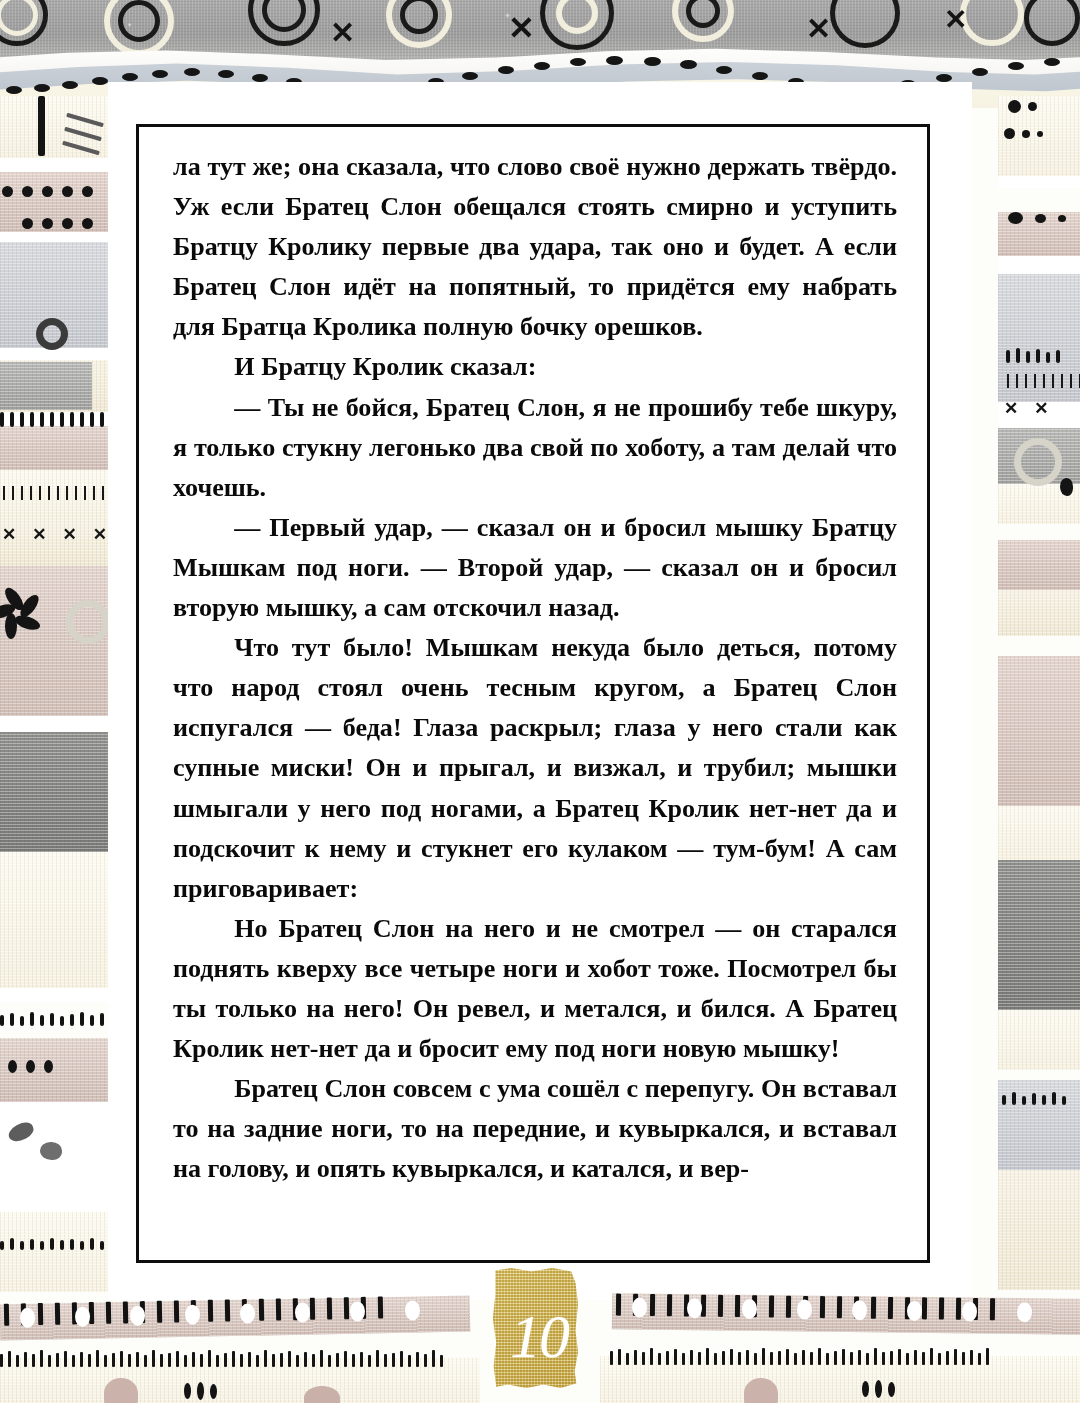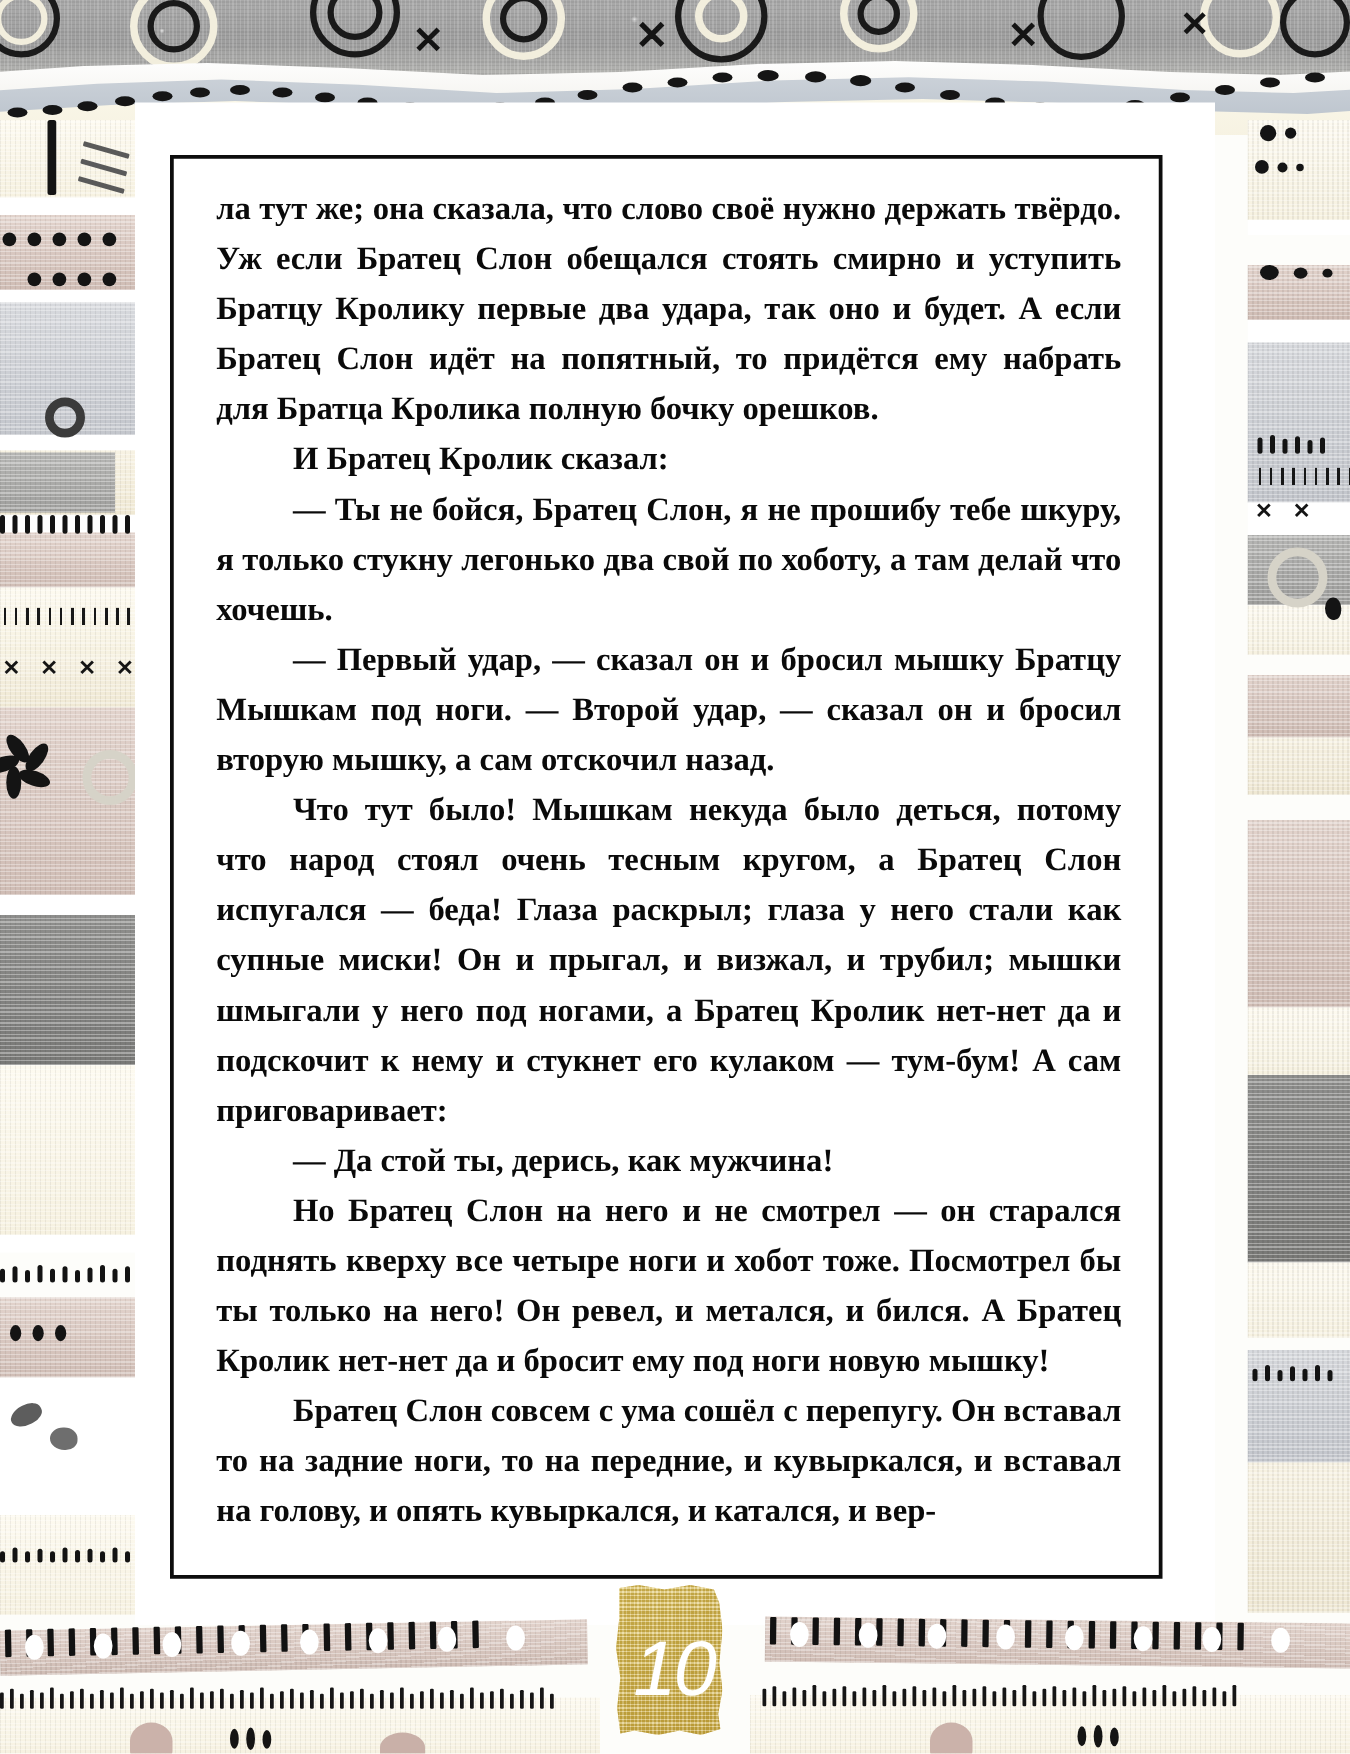--- a/index.html
+++ b/index.html
@@ -179,21 +179,21 @@
       repeating-linear-gradient(0deg, rgba(255,255,255,.30) 0 1px, rgba(140,110,20,.22) 1px 3px),
       repeating-linear-gradient(90deg, rgba(255,255,255,.28) 0 1px, rgba(150,120,25,.18) 1px 3px),
       linear-gradient(150deg, #e2c765 0%, #d8bb55 45%, #cfae46 100%);
     clip-path: polygon(
       4% 2%, 22% 0%, 46% 3%, 70% 0%, 92% 3%, 97% 12%, 100% 30%,
       97% 52%, 100% 70%, 96% 86%, 98% 96%, 80% 100%, 60% 97%,
       40% 100%, 18% 97%, 5% 99%, 2% 82%, 5% 62%, 1% 42%, 4% 22%);
     display: flex; align-items: center; justify-content: center;
   }
   #page-number {
-    font-family: Liberation Sans, sans-serif;
+    font-family: Liberation Serif, serif;
     font-size: 62px;
     font-style: italic;
     color: #ffffff;
     line-height: 1;
     letter-spacing: -2px;
     transform: translate(4px, -2px);
     text-shadow: 0 0 2px rgba(255,255,255,.35);
     margin-top: 20px;
   }
 </style>
@@ -425,25 +425,24 @@
         <i style="height:13px"></i>
         <i style="height:9px"></i>
     </div>
   </div>
 
   <div id="page-white"></div>
 
   <div id="text-frame">
     <div id="text-body">
       <p class="cont">ла тут же; она сказала, что слово своё нужно держать твёрдо. Уж если Братец Слон обещался стоять смирно и уступить Братцу Кролику первые два удара, так оно и будет. А если Братец Слон идёт на попятный, то придётся ему набрать для Братца Кролика полную бочку орешков.</p>
-      <p class="indent">И Братец Кролик сказал:</p>
+      <p class="indent">И Братцу Кролик сказал:</p>
       <p class="indent">— Ты не бойся, Братец Слон, я не прошибу тебе шкуру, я только стукну легонько два свой по хоботу, а там делай что хочешь.</p>
       <p class="indent">— Первый удар, — сказал он и бросил мышку Братцу Мышкам под ноги. — Второй удар, — сказал он и бросил вторую мышку, а сам отскочил назад.</p>
       <p class="indent">Что тут было! Мышкам некуда было деться, потому что народ стоял очень тесным кругом, а Братец Слон испугался — беда! Глаза раскрыл; глаза у него стали как супные миски! Он и прыгал, и визжал, и трубил; мышки шмыгали у него под ногами, а Братец Кролик нет-нет да и подскочит к нему и стукнет его кулаком — тум-бум! А сам приговаривает:</p>
-      <p class="indent">— Да стой ты, дерись, как мужчина!</p>
       <p class="indent">Но Братец Слон на него и не смотрел — он старался поднять кверху все четыре ноги и хобот тоже. Посмотрел бы ты только на него! Он ревел, и метался, и бился. А Братец Кролик нет-нет да и бросит ему под ноги новую мышку!</p>
       <p class="indent">Братец Слон совсем с ума сошёл с перепугу. Он вставал то на задние ноги, то на передние, и кувыркался, и вставал на голову, и опять кувыркался, и катался, и вер-</p>
     </div>
   </div>
 
   <div id="bottom-border" class="border-layer">
 
     <div class="bstripe tex-rose noise" style="left:0px; top:22px; width:470px; height:36px; transform:rotate(-1.1deg);"></div>
     <div class="btickrow" style="left:4px; top:22px; transform:rotate(-1.1deg);">
       <i></i>

